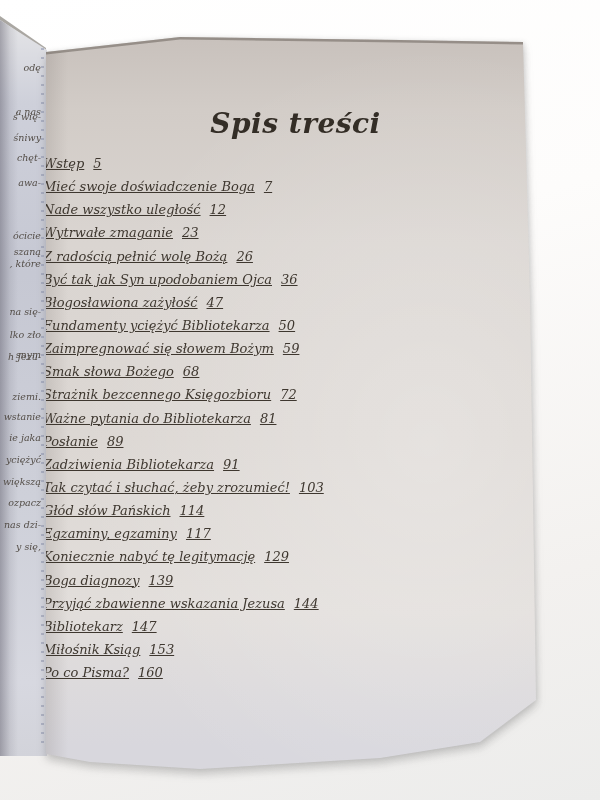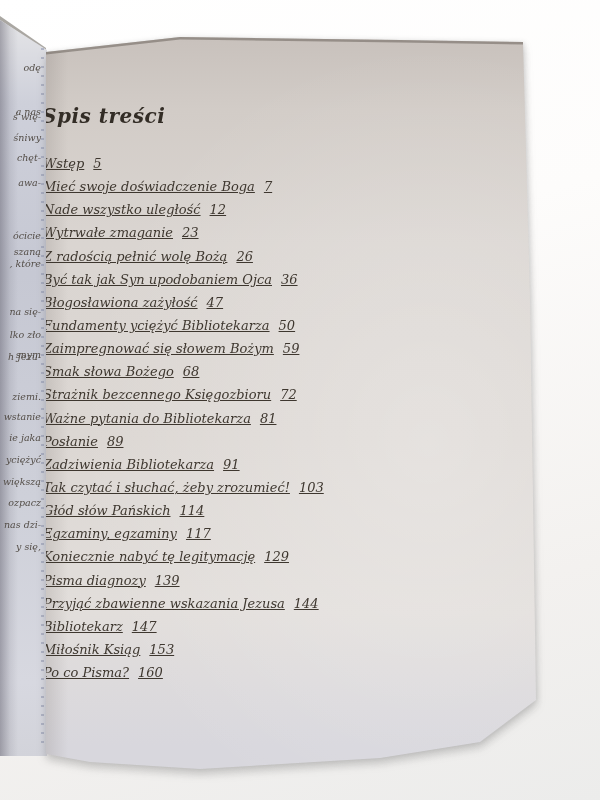--- a/index.html
+++ b/index.html
@@ -61,22 +61,22 @@
   .page-top-edge {
     position: absolute; inset: 0; pointer-events: none;
     clip-path: polygon(0 16px, 134px 1px, 354px 4px, 477px 6px, 477px 8.5px,
                        354px 6.5px, 134px 3.5px, 0 18.5px);
     background: rgba(108,100,93,0.55);
   }
 
   .toc-title {
     position: absolute; top: 67px; left: 0; width: 100%;
     transform: translateX(-4px);
-    margin: 0; 
-    font-size: 20px; line-height: 26px;
+    margin: 8px; text-align: center;
+    font-size: 28px; line-height: 26px;
     font-style: italic; font-weight: bold; letter-spacing: 0.5px;
     color: var(--title_text, #332d26);
   }
   .toc-list {
     position: absolute; top: 116px; left: 0; width: 100%;
     transform: translateX(-3px);
   }
   .toc-row {
     height: 23.15px; line-height: 23.15px;
     text-align: left; white-space: nowrap;
@@ -143,21 +143,21 @@
           <div class="toc-row"><span class="toc-label">Zaimpregnować się słowem Bożym</span><span class="toc-page">59</span></div>
           <div class="toc-row"><span class="toc-label">Smak słowa Bożego</span><span class="toc-page">68</span></div>
           <div class="toc-row"><span class="toc-label">Strażnik bezcennego Księgozbioru</span><span class="toc-page">72</span></div>
           <div class="toc-row"><span class="toc-label">Ważne pytania do Bibliotekarza</span><span class="toc-page">81</span></div>
           <div class="toc-row"><span class="toc-label">Posłanie</span><span class="toc-page">89</span></div>
           <div class="toc-row"><span class="toc-label">Zadziwienia Bibliotekarza</span><span class="toc-page">91</span></div>
           <div class="toc-row"><span class="toc-label">Tak czytać i słuchać, żeby zrozumieć!</span><span class="toc-page">103</span></div>
           <div class="toc-row"><span class="toc-label">Głód słów Pańskich</span><span class="toc-page">114</span></div>
           <div class="toc-row"><span class="toc-label">Egzaminy, egzaminy</span><span class="toc-page">117</span></div>
           <div class="toc-row"><span class="toc-label">Koniecznie nabyć tę legitymację</span><span class="toc-page">129</span></div>
-          <div class="toc-row"><span class="toc-label">Pisma diagnozy</span><span class="toc-page">139</span></div>
+          <div class="toc-row"><span class="toc-label">Boga diagnozy</span><span class="toc-page">139</span></div>
           <div class="toc-row"><span class="toc-label">Przyjąć zbawienne wskazania Jezusa</span><span class="toc-page">144</span></div>
           <div class="toc-row"><span class="toc-label">Bibliotekarz</span><span class="toc-page">147</span></div>
           <div class="toc-row"><span class="toc-label">Miłośnik Ksiąg</span><span class="toc-page">153</span></div>
           <div class="toc-row"><span class="toc-label">Po co Pisma?</span><span class="toc-page">160</span></div>
         </div>
     </div>
     <div class="page-top-edge"></div>
   </div>
 
   <div class="bottom-wedge"></div>

